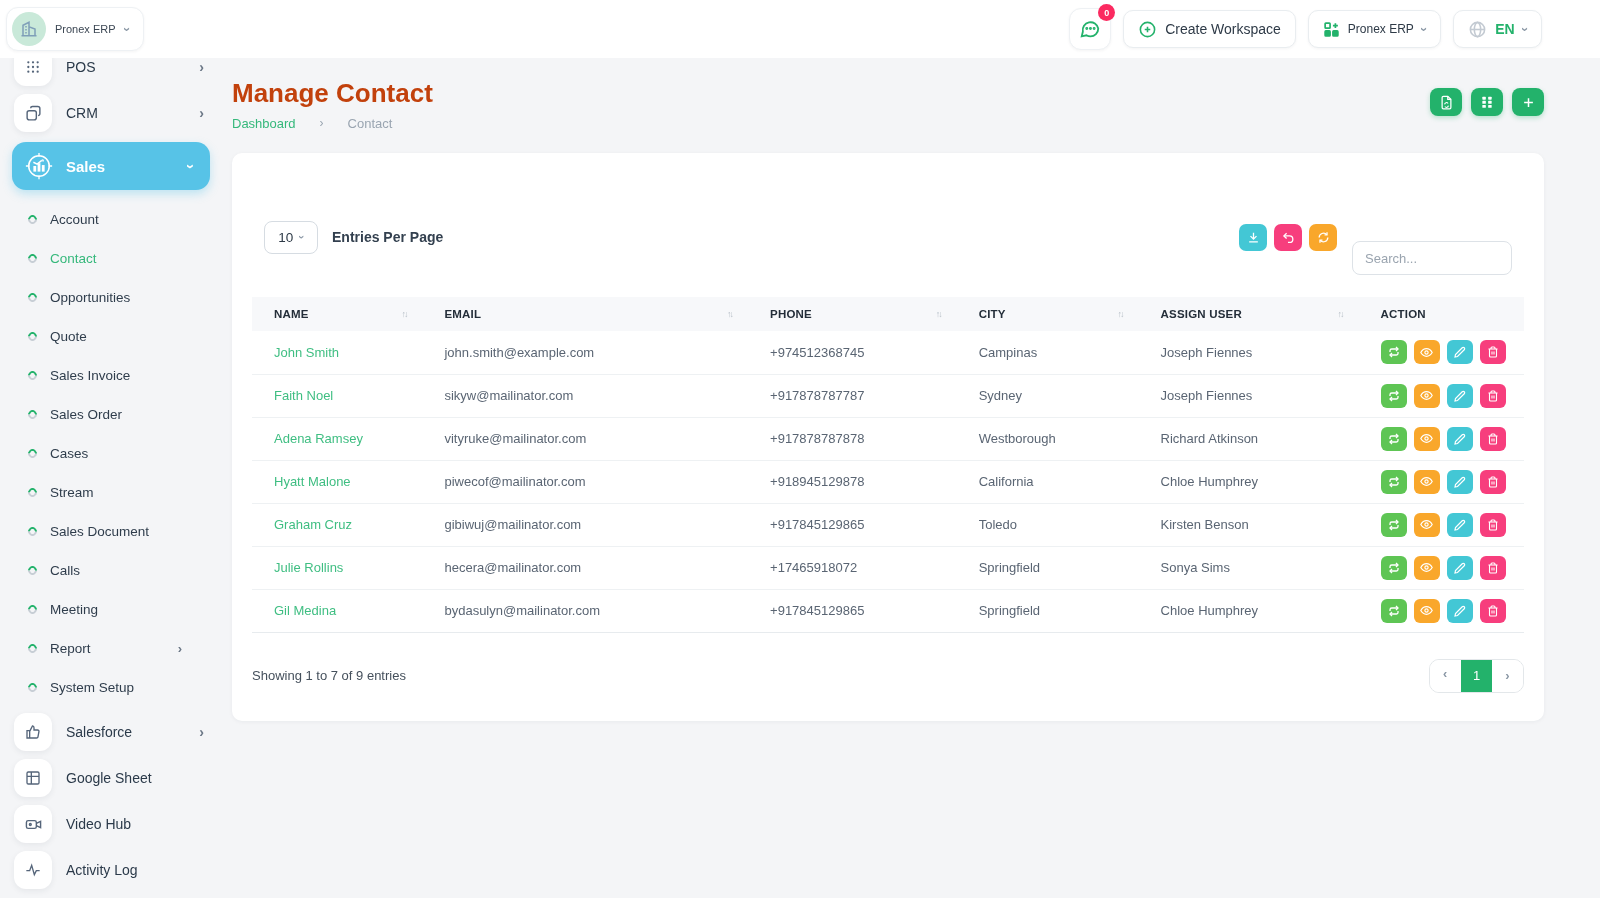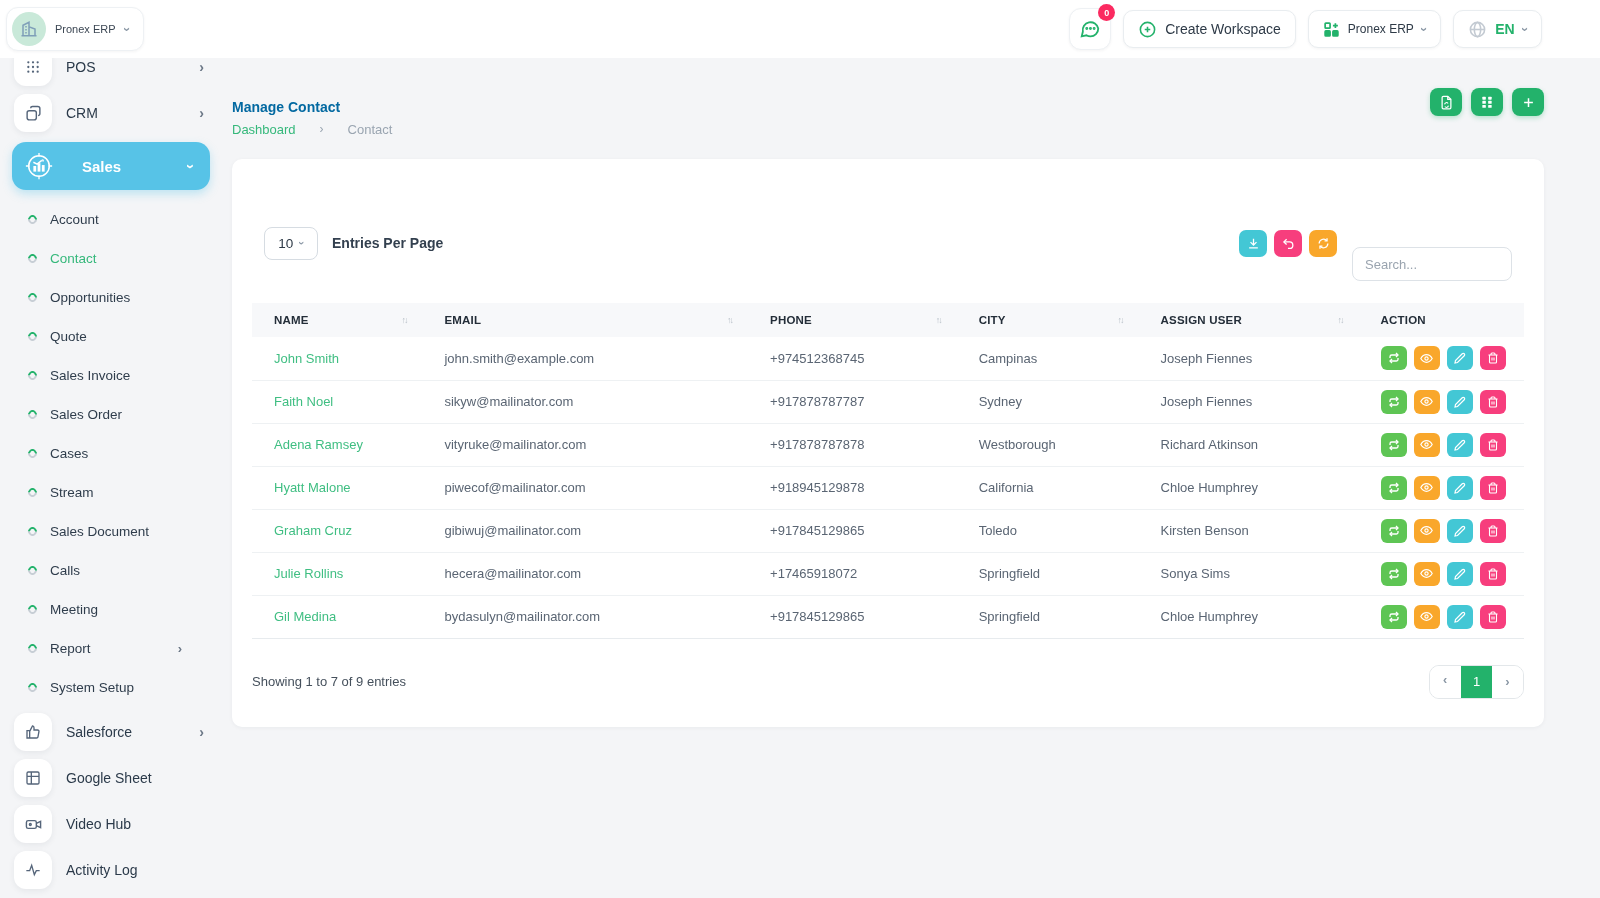--- a/index.html
+++ b/index.html
@@ -38,32 +38,32 @@
   
   .sidebar{position:absolute;top:58px;left:0;width:222px;bottom:0;overflow:hidden;}
   .nav{margin-top:-14px;}
   .nav-item{display:flex;align-items:center;height:46px;padding:0 18px 0 14px;cursor:pointer;}
   .icon-box{width:38px;height:38px;background:#fff;border-radius:12px;box-shadow:0 2px 6px rgba(25,39,60,.07);
     display:flex;align-items:center;justify-content:center;flex:0 0 auto;}
   .nav-item .lbl{font-size:14px;font-weight:500;color:#2b3a4a;margin-left:14px;}
   .nav-item .chev{margin-left:auto;font-size:14px;color:#6b7786;}
   .nav-active{margin:6px 12px;height:48px;background:#57c3e7;border-radius:14px;display:flex;align-items:center;
     padding:0 16px 0 12px;box-shadow:0 4px 10px rgba(87,195,231,.35);cursor:pointer;}
-  .nav-active .lbl{font-size:15px;font-weight:bold;color:#fff;margin-left:28px;}
+  .nav-active .lbl{font-size:15px;font-weight:bold;color:#fff;margin-left:12px;}
   .nav-active .chev{margin-left:auto;color:#fff;font-size:15px;}
   .subnav{padding:4px 0 2px 0;}
   .sub-item{display:flex;align-items:center;height:39px;padding-left:28px;cursor:pointer;}
   .bullet{width:9px;height:9px;border-radius:50%;border:2px solid #c7ced5;border-top-color:#23b26b;border-right-color:#23b26b;transform:rotate(-45deg);flex:0 0 auto;}
   .sub-item .lbl{font-size:13.5px;font-weight:500;color:#2f3d4c;margin-left:13px;}
   .sub-item.active .lbl{color:#35b87b;}
   .sub-item .chev{margin-left:auto;margin-right:40px;font-size:13px;color:#6b7786;}
   
   .main{position:absolute;left:232px;top:58px;right:56px;}
   .page-head{display:flex;align-items:flex-start;margin-top:20px;}
-  .page-title{font-size:14px;font-weight:bold;color:#0369a1;margin-top:21px;}
+  .page-title{font-size:26px;font-weight:bold;color:#c2410c;}
   .breadcrumb{margin-top:7px;font-size:13px;display:flex;align-items:flex-start;gap:24px;}
   .breadcrumb .home{color:#35b87b;font-weight:500;cursor:pointer;}
   .breadcrumb .sep{color:#9aa5b1;font-size:12px;}
   .breadcrumb .cur{color:#9aa5b1;}
   .head-actions{margin-left:auto;display:flex;gap:9px;margin-top:10px;}
   .gbtn{width:32px;height:28px;background:#23b26b;border:none;border-radius:8px;display:flex;align-items:center;justify-content:center;cursor:pointer;box-shadow:0 2px 5px rgba(35,178,107,.3);}
   
   .card{margin-top:22px;background:#fff;border-radius:10px;box-shadow:0 1px 4px rgba(25,39,60,.05);padding:46px 0 28px 0;}
   .controls{display:flex;align-items:center;padding:0 32px 0 32px;}
   .entries-select{width:54px;height:33px;border:1px solid #d6dce2;border-radius:8px;background:#fff;

